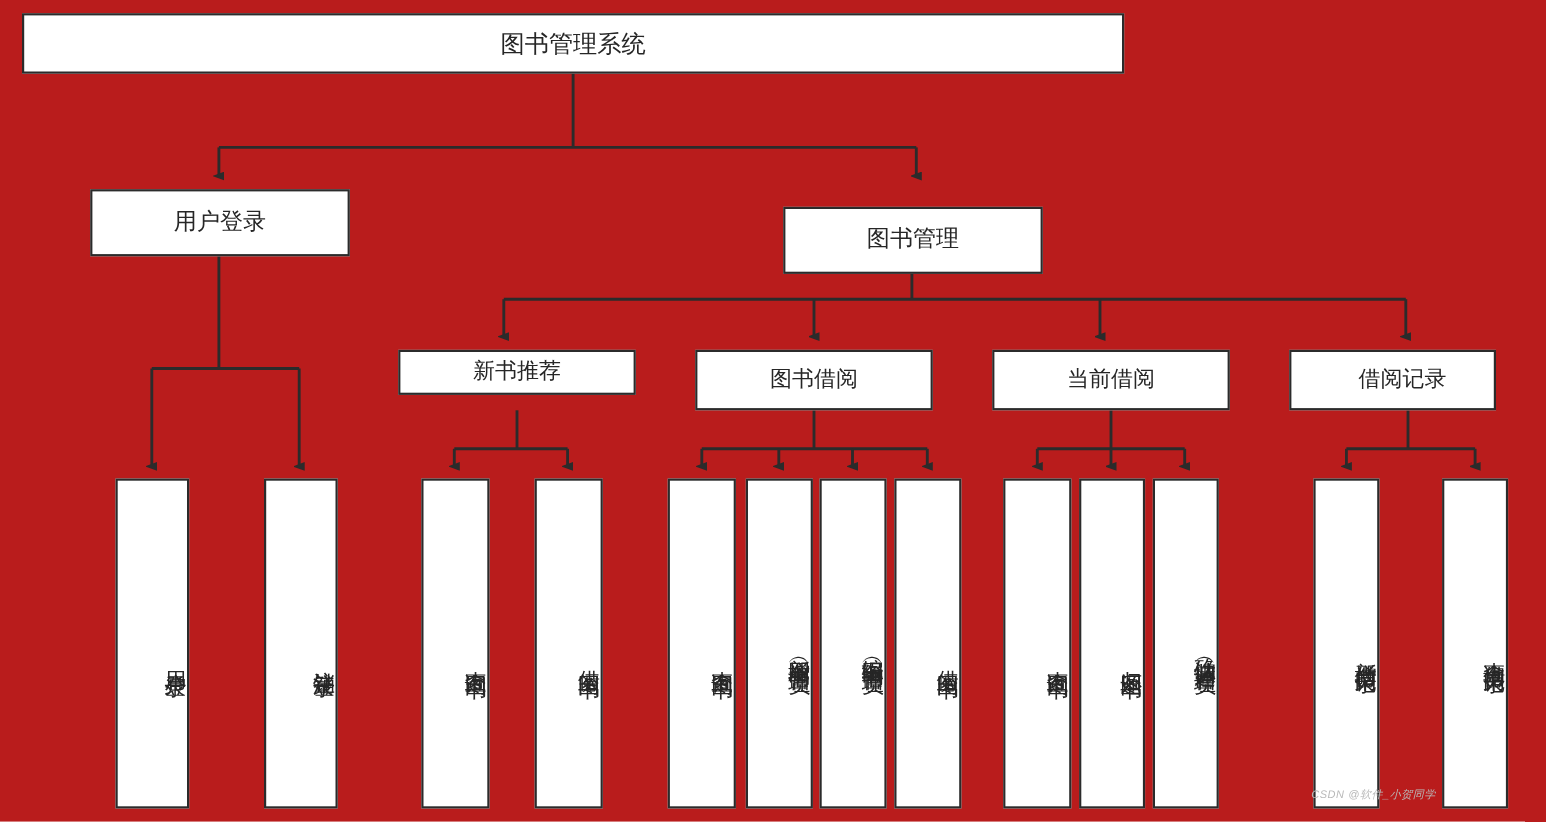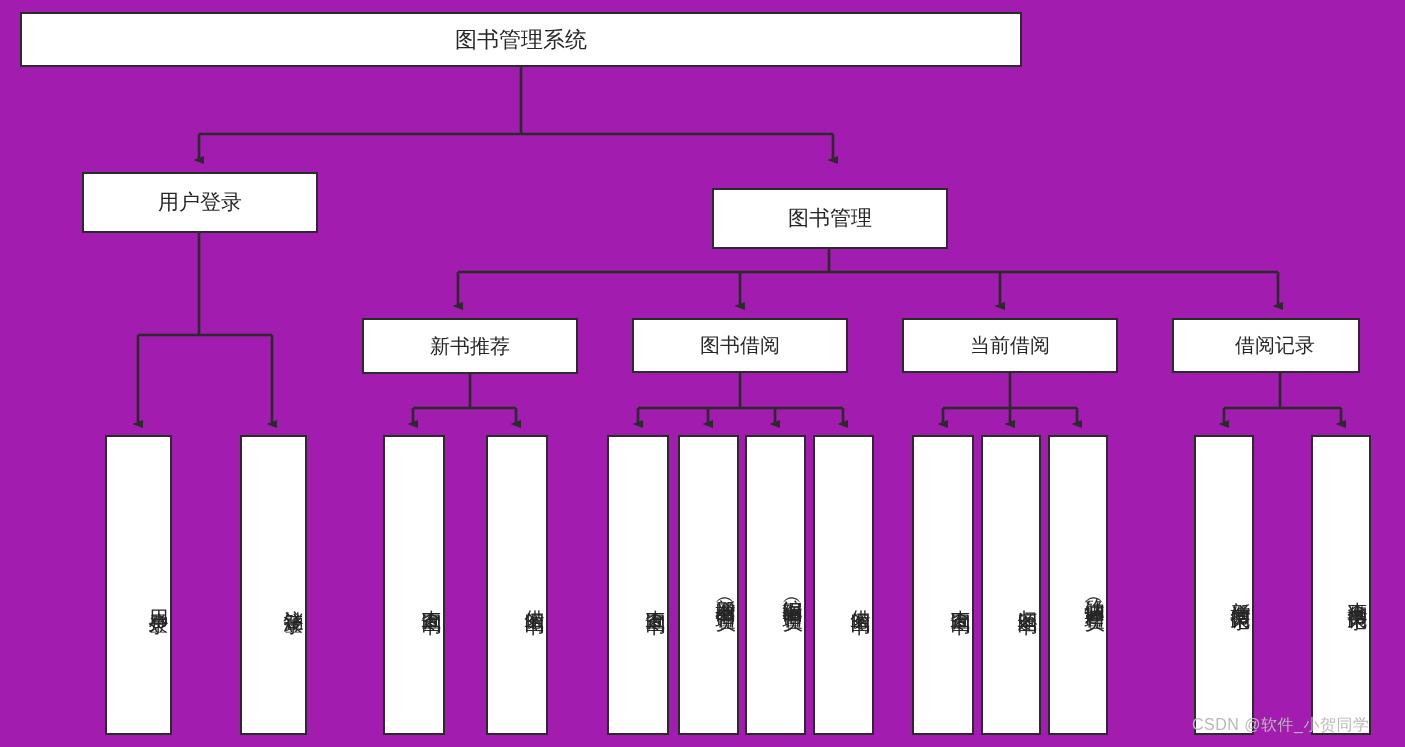--- a/index.html
+++ b/index.html
@@ -4,21 +4,21 @@
 <style>
   html,body{margin:0;padding:0;background:#ffffff;}
   body{
     font-family:"Liberation Sans","DejaVu Sans",sans-serif;
     color:#262626;
   }
   #canvas{
     position:relative;
     width:1405px;
     height:747px;
-    background:#a21caf;
+    background:#b91c1c;
     overflow:hidden;
   }
   #wires{
     position:absolute;
     left:0;top:0;
     width:1405px;height:747px;
     pointer-events:none;
   }
   .node{
     position:absolute;
@@ -40,25 +40,26 @@
     text-orientation:upright;
     font-size:20px;
     letter-spacing:2px;
     align-items:flex-start;
     justify-content:center;
     padding-top:26px;
   }
   .node.leaf.tall{padding-top:14px;}
   .watermark{
     position:absolute;
-    font-size:16px;
+    font-size:10px;
     color:#b9b9b9;
     white-space:nowrap;
     letter-spacing:0.5px;
     user-select:none;
+    font-style:italic;
   }
 </style>
 </head>
 <body>
 
 <div id="canvas">
 
   <svg id="wires" viewBox="0 0 1405 747">
     <defs>
       <marker id="arrow" markerWidth="10" markerHeight="10" refX="4" refY="5" orient="auto" markerUnits="userSpaceOnUse">
@@ -107,21 +108,21 @@
       <path d="M1224,408 L1224,424" marker-end="url(#arrow)"></path>
       <path d="M1341,408 L1341,424" marker-end="url(#arrow)"></path>
     </g>
   </svg>
 
   <div class="node root" style="left:20px;top:12px;width:1002px;height:55px;">图书管理系统</div>
 
   <div class="node lvl2" style="left:82px;top:172px;width:236px;height:61px;">用户登录</div>
   <div class="node lvl2" style="left:712px;top:188px;width:236px;height:61px;">图书管理</div>
 
-  <div class="node lvl3" style="left:362px;top:318px;width:216px;height:56px;">新书推荐</div>
+  <div class="node lvl3" style="left:362px;top:318px;width:216px;height:41px;">新书推荐</div>
   <div class="node lvl3" style="left:902px;top:318px;width:216px;height:55px;">当前借阅</div>
   <div class="node lvl3" style="left:632px;top:318px;width:216px;height:55px;">图书借阅</div>
   <div class="node lvl3" style="left:1172px;top:318px;width:188px;height:55px;padding-left:18px;">借阅记录</div>
 
   <div class="node leaf" style="left:105px;top:435px;width:67px;height:300px;">用户登录</div>
   <div class="node leaf" style="left:240px;top:435px;width:67px;height:300px;">注销登录</div>
 
   <div class="node leaf" style="left:383px;top:435px;width:62px;height:300px;">查询图书</div>
   <div class="node leaf" style="left:486px;top:435px;width:62px;height:300px;">借阅图书</div>
 

